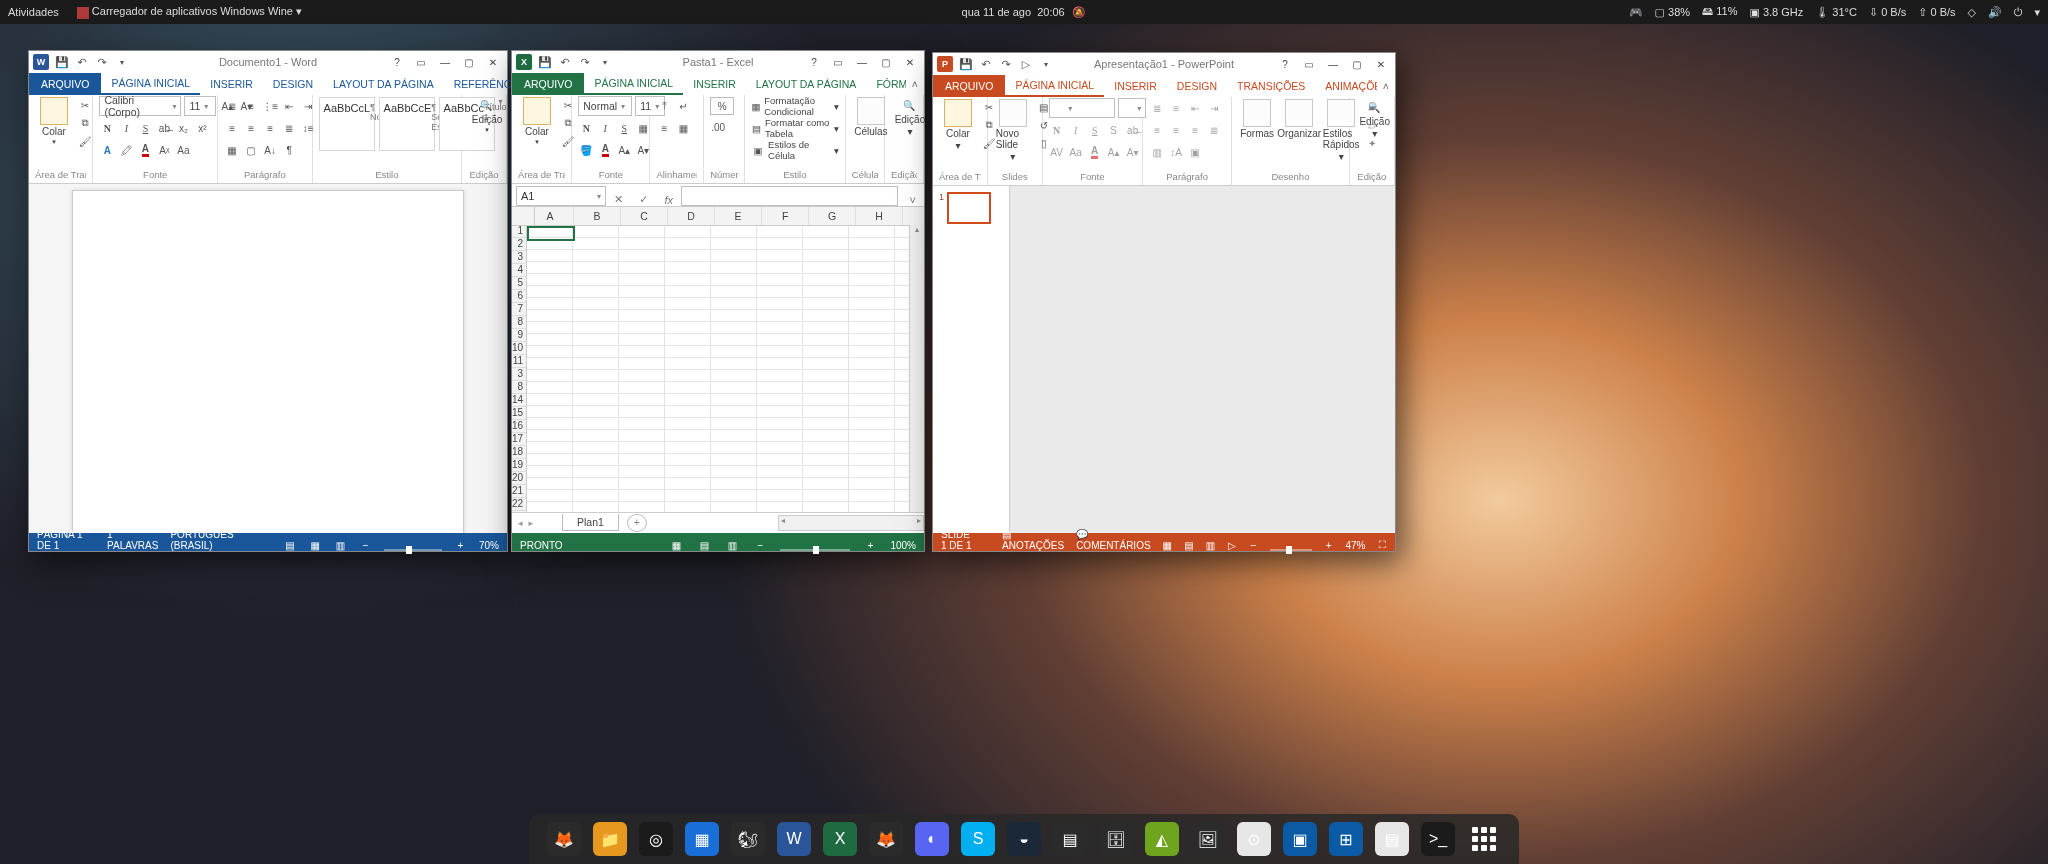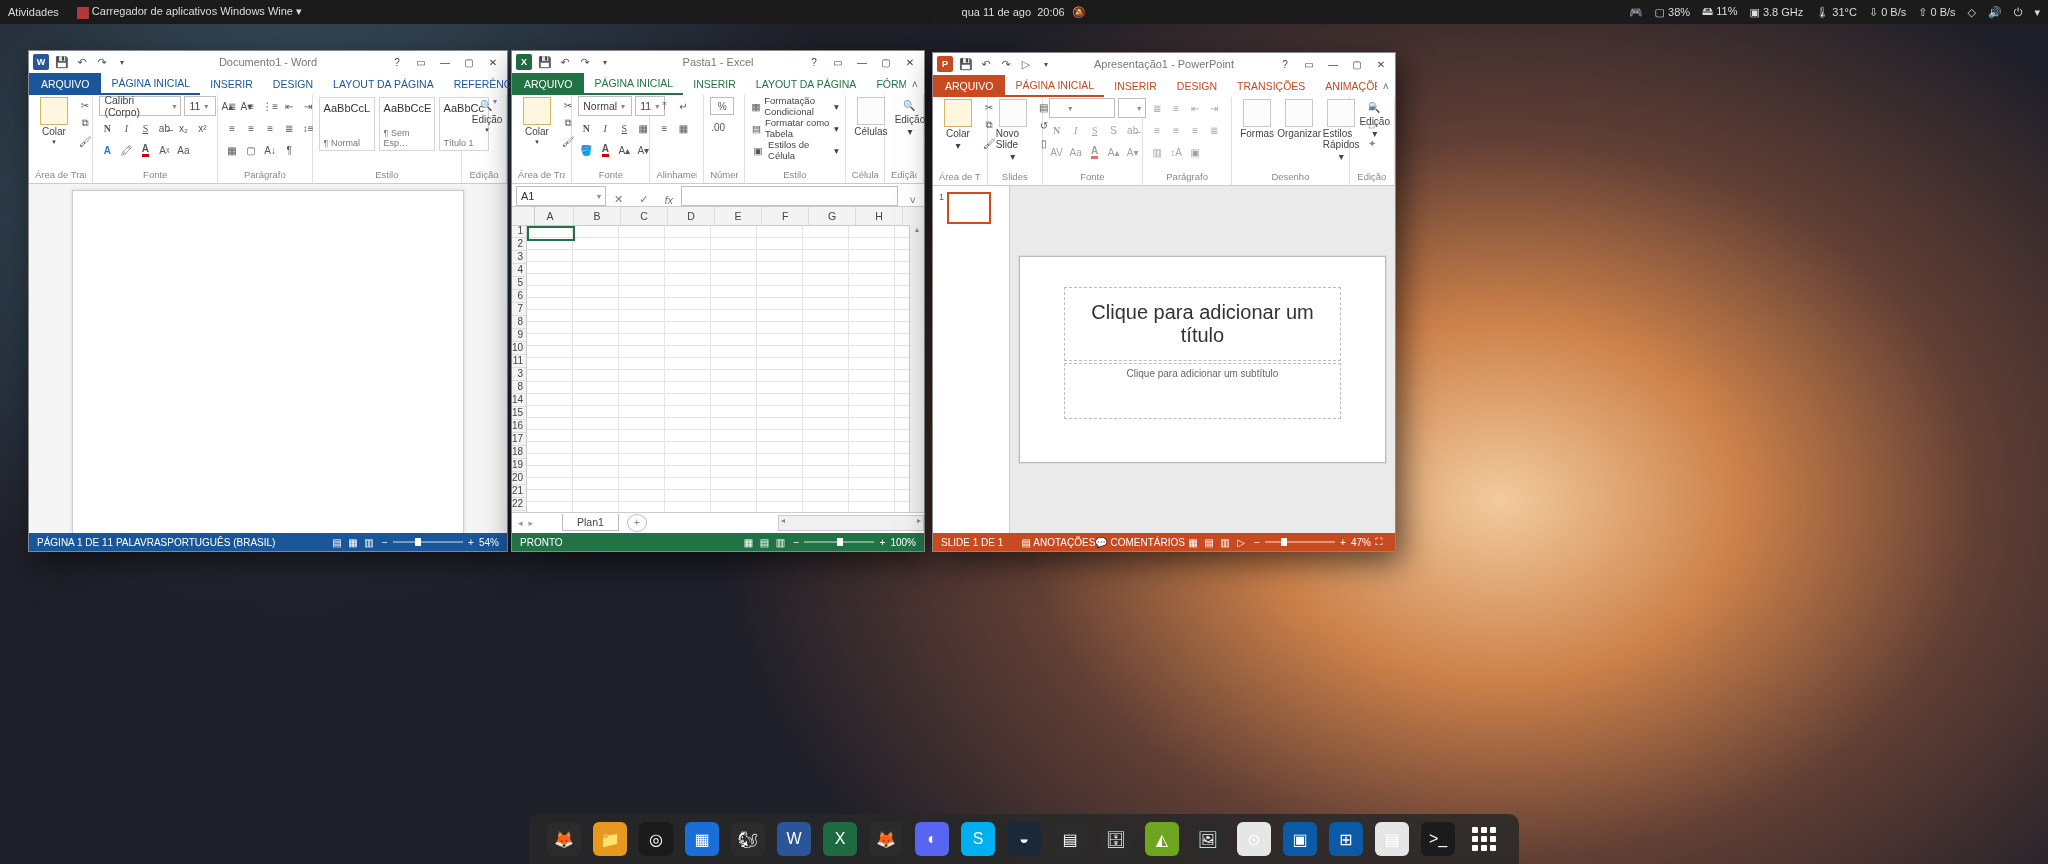--- a/index.html
+++ b/index.html
@@ -35,24 +35,24 @@
   .group{border-right:1px solid #e0e0e0;padding:2px 6px 0 6px;display:flex;flex-direction:column;min-width:0}
   .group .g-body{flex:1;display:flex;gap:4px;align-items:flex-start}
   .group .g-label{text-align:center;color:#888;font-size:9.5px;height:14px;white-space:nowrap;overflow:hidden}
   .bigbtn{display:flex;flex-direction:column;align-items:center;justify-content:center;gap:1px;padding:0 2px;min-width:34px}
   .bigico{width:26px;height:26px;border:1px solid #c8c8c8;background:#fcfcfc}
   .smrow{display:flex;gap:3px;align-items:center;height:18px}
   .sm{width:16px;height:16px;display:flex;align-items:center;justify-content:center;color:#555}
   .sel{height:18px;border:1px solid #bfbfbf;background:#fff;display:flex;align-items:center;padding:0 4px;font-size:10.5px}
   .sel .dd{margin-left:4px;color:#888;font-size:8px}
   .col{display:flex;flex-direction:column;gap:2px}
-  .styleprev{width:46px;height:46px;border:1px solid #d6d6d6;background:#fff;display:flex;flex-direction:column;justify-content:space-between;padding:4px 4px 2px 4px;font-size:9px;color:#444}
+  .styleprev{width:46px;height:46px;border:1px solid #d6d6d6;background:#fff;display:flex;flex-direction:row;justify-content:space-between;padding:4px 4px 2px 4px;font-size:9px;color:#444}
   .styleprev .samp{font-size:11px;color:#333}
   
-  .status{height:18px;display:flex;align-items:center;color:#fff;font-size:10px;padding:0 8px;gap:0}
+  .status{height:18px;display:flex;align-items:flex-end;color:#fff;font-size:10px;padding:0 8px;gap:12px}
   .status .spacer{flex:1}
   .st-ico{width:16px;height:12px;display:flex;align-items:center;justify-content:center}
   .zoomtrack{width:70px;height:2px;background:rgba(255,255,255,.4);position:relative}
   .zoomtrack .zh{position:absolute;top:-3px;width:6px;height:8px;background:#fff}
   
   .namebox-row{height:22px;background:#fff;border-bottom:1px solid #ccc;display:flex;align-items:flex-end;font-size:11px;color:#333}
   .namebox{width:80px;height:18px;border:1px solid #bfbfbf;margin-left:4px;padding:0 4px;display:flex;align-items:center;justify-content:space-between}
   .fx{padding:0 8px;color:#777}
   .fbar{flex:1;height:18px;border:1px solid #bfbfbf;margin-right:4px}
   .sheet{flex:1;display:flex;overflow:hidden;position:relative;background:#fff}
@@ -274,21 +274,21 @@
     <span>PORTUGUÊS (BRASIL)</span>
     <div class="spacer"></div>
     <span class="st-ico">▤</span>
     <span class="st-ico">▦</span>
     <span class="st-ico">▥</span>
     <span class="st-ico">−</span>
     <div class="zoomtrack">
         <div class="zh" style="left:22px"></div>
       </div>
     <span class="st-ico">+</span>
-    <span>54%</span>
+    <span>70%</span>
   </div>
 </div>
 
 <div class="win" style="left:511px;top:50px;width:412px;height:500px">
   <div class="titlebar" style="position:relative">
     <div class="tb-l">
       <span class="appico" style="background:#1e6b41">X</span>
       <span class="qat">💾</span>
       <span class="qat">↶</span>
       <span class="qat">↷</span>
@@ -624,26 +624,20 @@
         <span>Edição</span> ▾</div>
         </div>
       <div class="g-label">Edição</div>
     </div>
   </div>
   <div class="pp-main">
     <div class="thumbs">
       <span>1</span>
       <span class="thumb"></span>
     </div>
-    <div class="slidearea">
-      <div class="slide">
-        <div class="ttlbox">Clique para adicionar um título</div>
-        <div class="subbox">Clique para adicionar um subtítulo</div>
-      </div>
-    </div>
   </div>
   <div class="status" style="background:#c84a20">
     <span>SLIDE 1 DE 1</span>
     <div class="spacer"></div>
     <span>▤ <span>ANOTAÇÕES</span></span>
     <span>💬 <span>COMENTÁRIOS</span></span>
     <span class="st-ico">▦</span>
     <span class="st-ico">▤</span>
     <span class="st-ico">▥</span>
     <span class="st-ico">▷</span>

